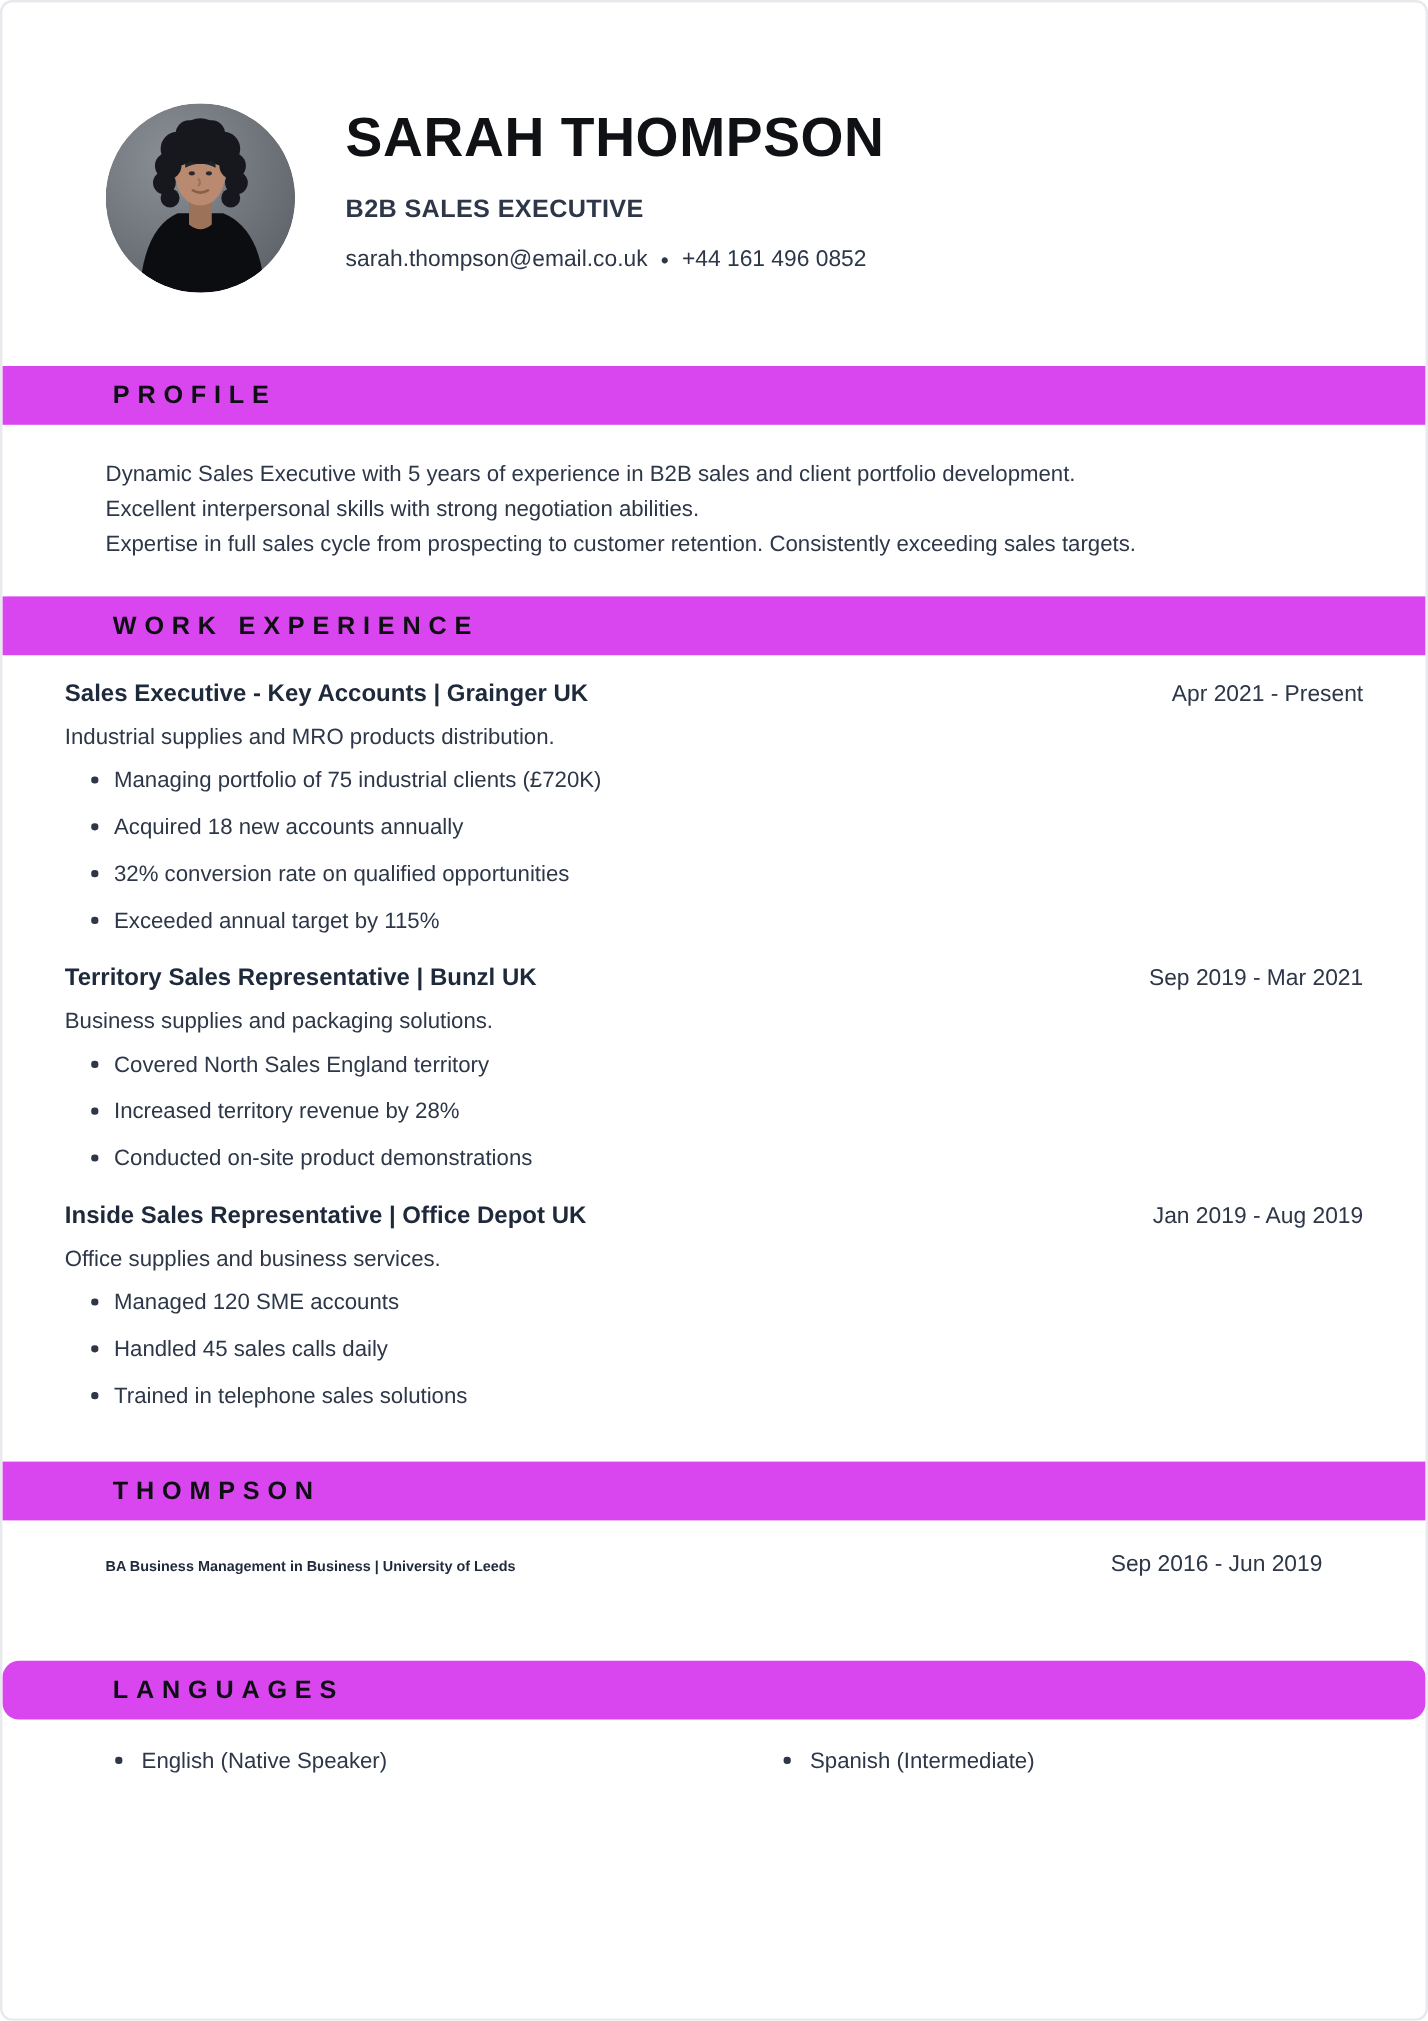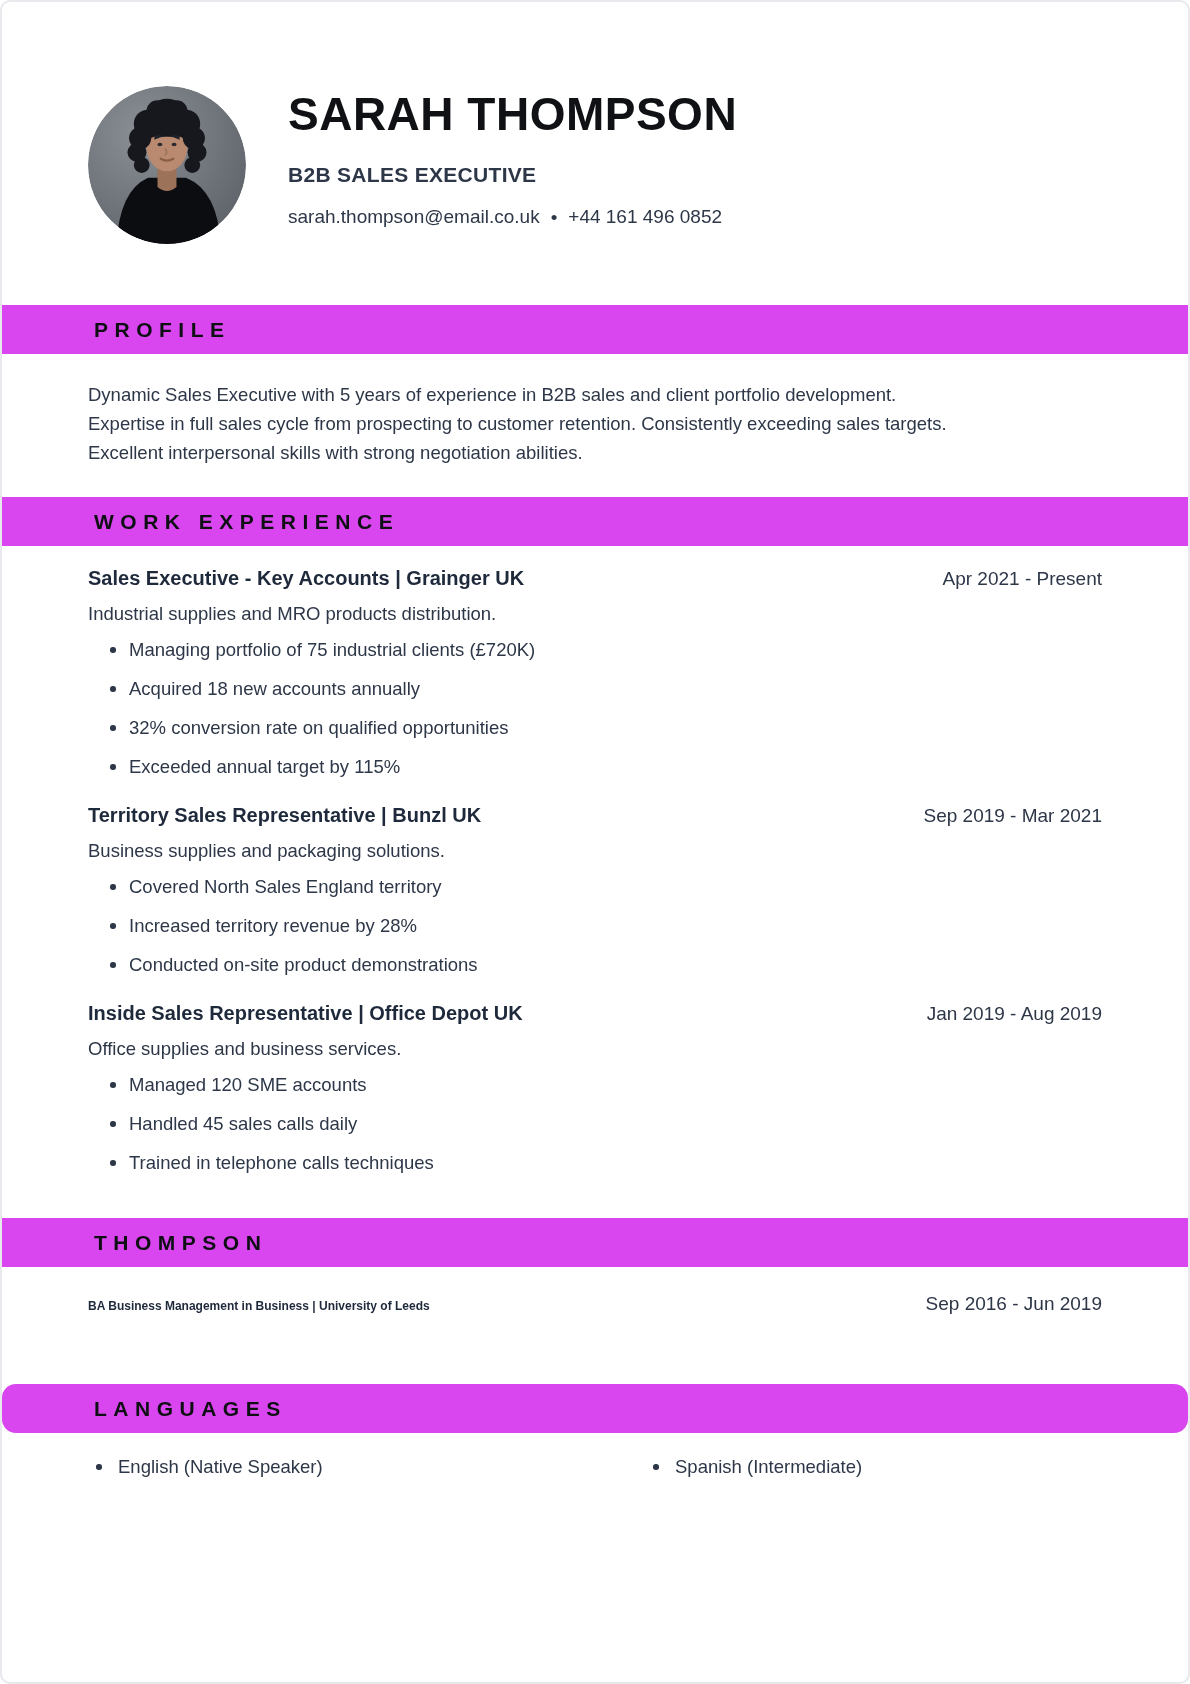--- a/index.html
+++ b/index.html
@@ -35,21 +35,21 @@
   }
   .bar-profile   { margin-top:61px; }
   .bar-work      { margin-top:30px; }
   .bar-education { margin-top:43px; }
   .bar-languages { margin-top:69px;border-radius:14px; }
 
   
   .profile-text { margin:26px 86px 0 86px; font-size:18.5px; line-height:29px; color:#2d3748; }
 
   
-  .work-content { padding:0 86px; }
+  .work-content { padding:0 52px; }
   .job { margin-top:21px; }
   .job + .job { margin-top:25px; }
   .job-head { display:flex; justify-content:space-between; align-items:baseline; }
   .job-role  { font-size:20px; font-weight:bold; color:#1e293b; }
   .job-dates { font-size:19px; color:#2d3748; white-space:nowrap; }
   .job-desc  { margin-top:12px; font-size:18.5px; color:#2d3748; line-height:24px; }
   ul.bullets { list-style:none; margin-top:12px; }
   ul.bullets li {
     position:relative; padding-left:41px; font-size:18.5px; line-height:24px;
     color:#2d3748; margin-bottom:15px;
@@ -136,22 +136,22 @@
         <span>+44 161 496 0852</span>
       </div>
     </div>
   </div>
 
   <div class="section-bar bar-profile">
     <span class="bar-label">PROFILE</span>
   </div>
   <div class="profile-text">
     <div>Dynamic Sales Executive with 5 years of experience in B2B sales and client portfolio development.</div>
+    <div>Excellent interpersonal skills with strong negotiation abilities.</div>
     <div>Expertise in full sales cycle from prospecting to customer retention. Consistently exceeding sales targets.</div>
-    <div>Excellent interpersonal skills with strong negotiation abilities.</div>
   </div>
 
   <div class="section-bar bar-work">
     <span class="bar-label">WORK EXPERIENCE</span>
   </div>
   <div class="work-content">
 
     <div class="job">
       <div class="job-head">
         <span class="job-role">Sales Executive - Key Accounts | Grainger UK</span>
@@ -181,21 +181,21 @@
 
     <div class="job">
       <div class="job-head">
         <span class="job-role">Inside Sales Representative | Office Depot UK</span>
         <span class="job-dates">Jan 2019 - Aug 2019</span>
       </div>
       <div class="job-desc">Office supplies and business services.</div>
       <ul class="bullets">
           <li>Managed 120 SME accounts</li>
           <li>Handled 45 sales calls daily</li>
-          <li>Trained in telephone calls techniques</li>
+          <li>Trained in telephone sales solutions</li>
         </ul>
     </div>
 
   </div>
 
   <div class="section-bar bar-education">
     <span class="bar-label">THOMPSON</span>
   </div>
   <div class="edu-row">
     <span class="edu-degree">BA Business Management in Business | University of Leeds</span>

